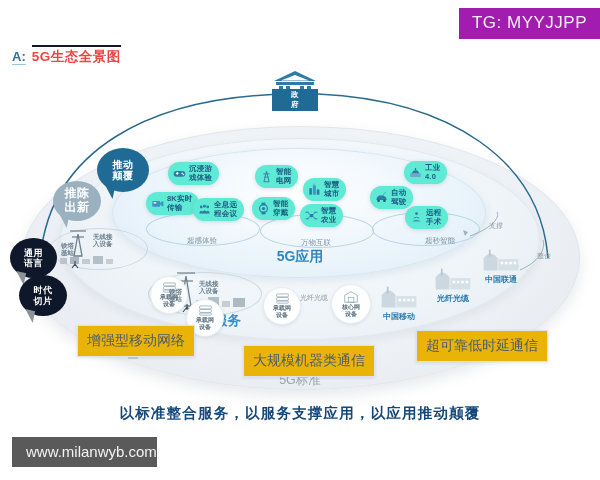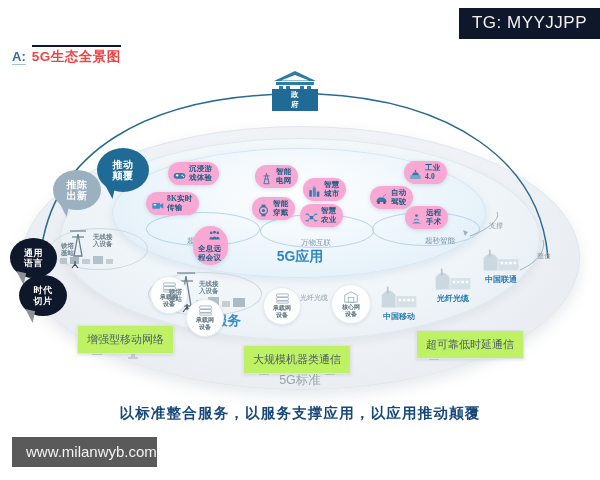--- a/index.html
+++ b/index.html
@@ -6,21 +6,21 @@
   body{
     width:600px;height:480px;overflow:hidden;position:relative;
     background:#ffffff;
     font-family:"Liberation Sans","DejaVu Sans",sans-serif;
   }
   #stage{position:absolute;inset:0;}
 
   
   .tag-tg{
     position:absolute;right:0;top:8px;
-    background:#0f172a;color:#f2f2f2;
+    background:#a21caf;color:#f2f2f2;
     font-size:17px;letter-spacing:.5px;
     padding:5px 13px 6px 13px;
     z-index:60;white-space:nowrap;
   }
   .tag-site{
     position:absolute;left:12px;bottom:13px;
     background:#5a5a5a;color:#f2f2f2;
     font-size:15px;padding:6px 0 7px 14px;
     z-index:60;white-space:nowrap;
   }
@@ -88,26 +88,25 @@
     background:transparent;z-index:12;
   }
   .sub-cap{
     position:absolute;font-size:7.5px;color:#7d94a4;
     white-space:nowrap;z-index:22;text-align:center;
   }
 
   
   .pill{
     position:absolute;z-index:30;
-    background:#f9a8d4;border-radius:22px;
+    background:#5eead4;border-radius:22px;
     box-shadow:0 1px 4px rgba(90,120,150,.22);
-    display:flex;align-items:flex-end;gap:3px;
+    display:flex;align-items:center;gap:3px;
     padding:3px 7px 3px 5px;
     white-space:nowrap;
-    font-family:Liberation Serif, serif;
   }
   .pill .ptxt{
     font-size:7.5px;line-height:1.15;color:#1d5d84;font-weight:bold;
     letter-spacing:.2px;
   }
   .pill .ptxt span{display:block;}
   .ico{width:13px;height:13px;flex:0 0 13px;display:block;}
 
   
   .circ{
@@ -127,23 +126,23 @@
   .flabel{
     position:absolute;z-index:28;font-size:6.5px;color:#6a7f8d;
     line-height:1.12;white-space:nowrap;font-weight:bold;
   }
   .flabel span{display:block;}
   .flabel.gray{color:#8c98a1;font-weight:normal;font-size:7px;}
 
   
   .stdbox{
     position:absolute;z-index:34;
-    background:#bef264;border:1px solid #dde3e9;
+    background:#eab308;border:1px solid #dde3e9;
     box-shadow:0 1px 3px rgba(110,130,150,.2);
-    font-size:11px;color:#4e5d68;white-space:nowrap;
+    font-size:14px;color:#4e5d68;white-space:nowrap;
     padding:6px 9px;
     text-align:right;
   }
 
   
   .speech{
     position:absolute;z-index:45;border-radius:50%;
     display:flex;align-items:center;justify-content:center;
     text-align:center;color:#ffffff;font-weight:bold;
     letter-spacing:.6px;line-height:1.15;
@@ -241,21 +240,21 @@
     </svg>
     <div class="govname">政府</div>
   </div>
 
   <div class="speech sp-dark" style="left:97px;top:148px;width:52px;height:44px;font-size:10px;">
     <div class="stxt">
       <span>推动</span>
       <span>颠覆</span>
     </div>
   </div>
-  <div class="speech sp-mid" style="left:53px;top:170px;width:48px;height:40px;font-size:10px;">
+  <div class="speech sp-mid" style="left:53px;top:181px;width:48px;height:40px;font-size:12px;">
     <div class="stxt">
       <span>推陈</span>
       <span>出新</span>
     </div>
   </div>
   <div class="speech sp-gray" style="left:10px;top:238px;width:47px;height:40px;font-size:9px;">
     <div class="stxt">
       <span>通用</span>
       <span>语言</span>
     </div>
@@ -286,21 +285,21 @@
       <rect x="2" y="6" width="12" height="9" rx="1.5" fill="#3f93c4"></rect>
       <polygon points="14,9 19,6 19,15 14,12" fill="#3f93c4"></polygon>
       <rect x="4" y="8" width="4" height="2" fill="#fff"></rect>
     </svg>
     <div class="ptxt">
       <span>8K实时</span>
       <span>传输</span>
     </div>
   </div>
 
-  <div class="pill" style="left:193px;top:226px;flex-direction:column;">
+  <div class="pill" style="left:193px;top:198px;">
     <svg class="ico" viewBox="0 0 20 20">
       <circle cx="5" cy="6" r="2" fill="#2f7ba6"></circle>
         <path d="M2,16 a3,4 0 0 1 6,0z" fill="#2f7ba6"></path>
       <circle cx="10" cy="5" r="2.2" fill="#2f7ba6"></circle>
         <path d="M6.6,16 a3.4,4.6 0 0 1 6.8,0z" fill="#2f7ba6"></path>
       <circle cx="15" cy="6" r="2" fill="#2f7ba6"></circle>
         <path d="M12,16 a3,4 0 0 1 6,0z" fill="#2f7ba6"></path>
     </svg>
     <div class="ptxt">
       <span>全息远</span>

